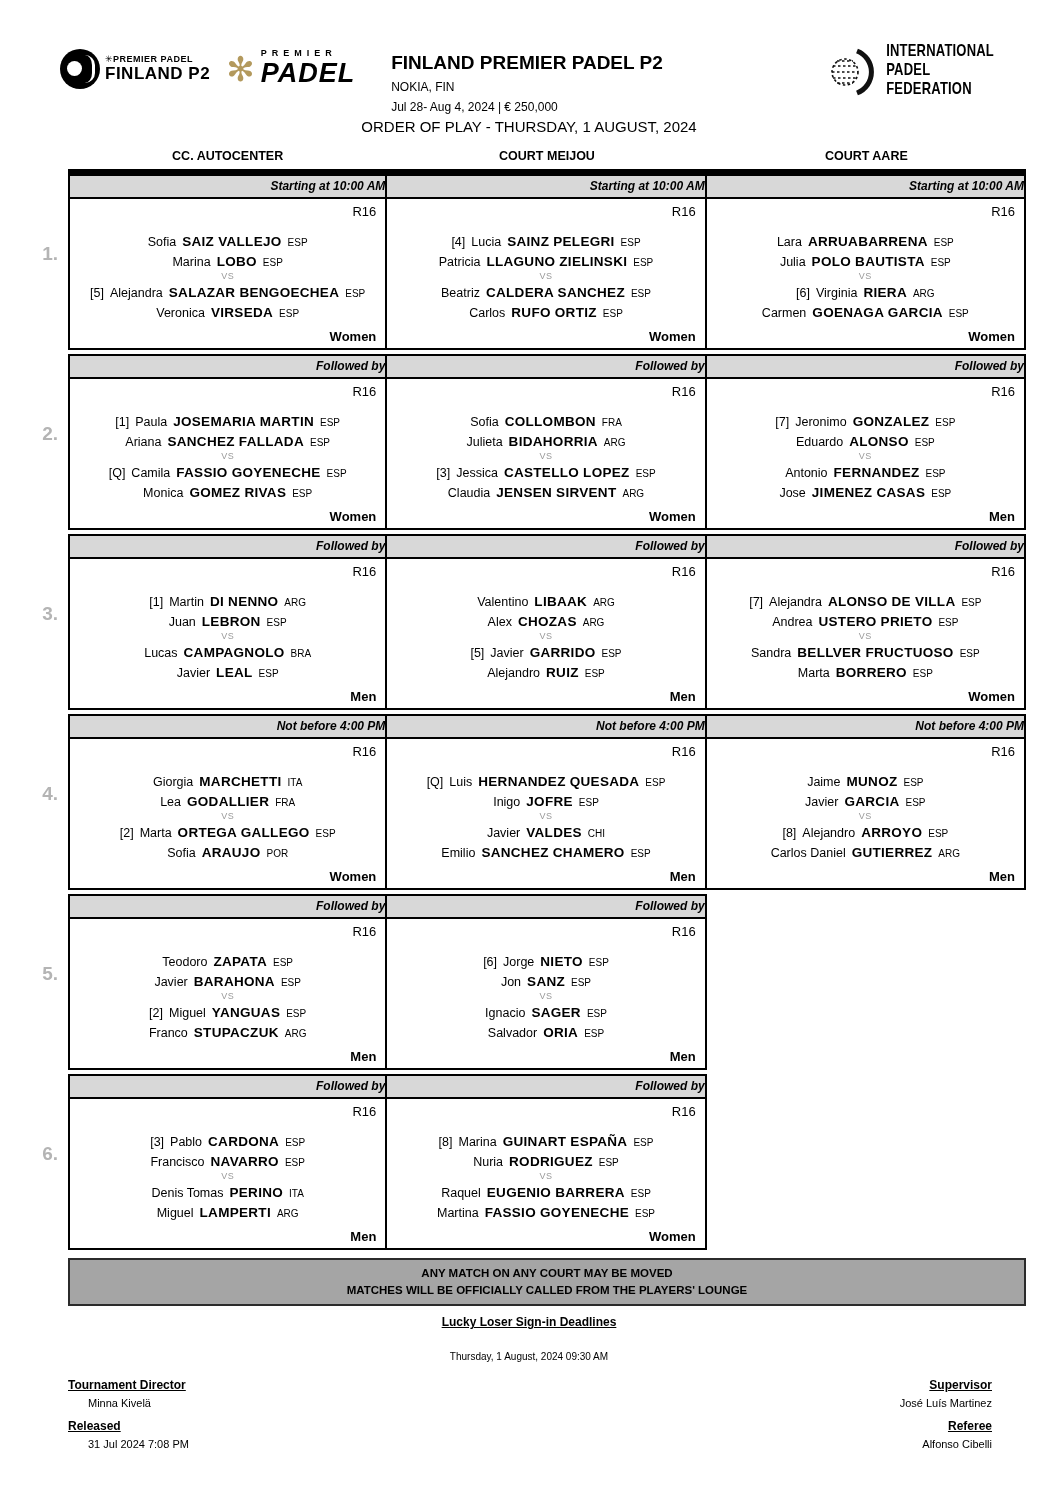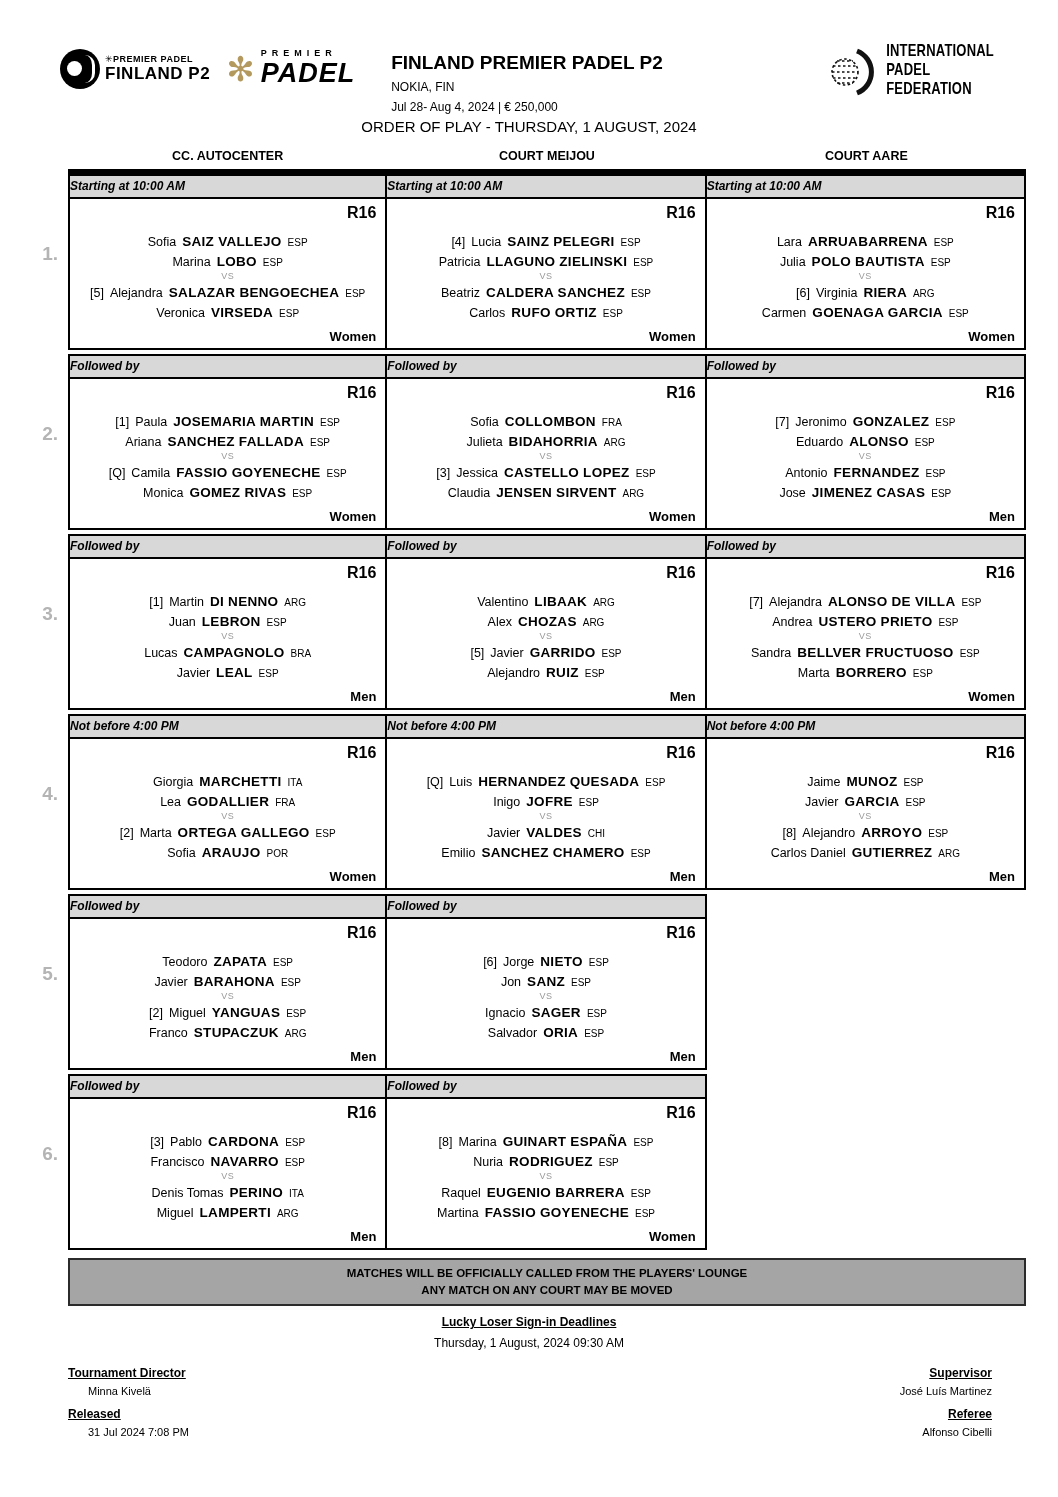--- a/index.html
+++ b/index.html
@@ -38,41 +38,41 @@
   .table-wrap { margin: 6px 32px 0 0; }
   .top-bar { height: 5px; background: #000; margin-left: 68px; }
 
   
   .sched-row { display: grid; grid-template-columns: 68px repeat(3, 1fr); margin-bottom: 4px; }
   .row-num { color: #b4b4b4; font-size: 19px; font-weight: bold; text-align: right;
     padding-right: 10px; align-self: center; transform: translateY(-8px); }
   .cell { border: 2px solid #000; background: #fff; }
   .cell.c1, .cell.c2 { border-left: none; }
   .cell.empty { border: none; background: transparent; }
-  .slot-header { background: #d8d8d8; border-bottom: 2px solid #000; text-align: left;
+  .slot-header { background: #d8d8d8; border-bottom: 2px solid #000; text-align: right;
     font-size: 12px; font-weight: bold; font-style: italic; padding: 3px 0 4px; }
   .match-box { position: relative; height: 149px; }
-  .round { position: absolute; top: 5px; right: 9px; font-size: 16px; font-weight: bold; }
+  .round { position: absolute; top: 5px; right: 9px; font-size: 13px; font-weight: normal; }
   .gender { position: absolute; bottom: 4px; right: 9px; font-size: 13px; font-weight: bold; }
   .teams { height: 100%; display: flex; flex-direction: column; justify-content: center;
     align-items: center; padding-top: 6px; }
   .player-line { display: flex; align-items: baseline; gap: 6px; margin: 2.5px 0; white-space: nowrap; }
   .player-line .seed { font-size: 12.5px; }
   .player-line .fname { font-size: 12.5px; }
   .player-line .lname { font-size: 13.5px; font-weight: bold; letter-spacing: .3px; }
   .player-line .country { font-size: 10px; }
   .vs { font-size: 9px; color: #9a9a9a; margin: 0px 8px 1px; letter-spacing: .5px; }
 
   
   .notice { margin: 8px 32px 0 68px; background: #a5a5a5; border: 2px solid #2b2b2b;
     text-align: center; padding: 5px 0 6px; }
   .notice div { font-size: 11.5px; font-weight: bold; line-height: 1.45; }
   .lucky { text-align: center; margin-top: 9px; }
   .lucky .lk-title { font-size: 12px; font-weight: bold; text-decoration: underline; }
-  .lucky .lk-deadline { font-size: 12px; margin-top: 7px; }
+  .lucky .lk-deadline { font-size: 10px; margin-top: 22px; }
   .officials { display: flex; justify-content: space-between; margin: 16px 66px 0 68px; }
   .off-col.right { text-align: right; }
   .off-label { font-size: 12px; font-weight: bold; text-decoration: underline; }
   .off-value { font-size: 11px; margin: 5px 0 10px; padding-left: 20px; }
 </style>
 </head>
 <body>
 
 <div class="page">
 
@@ -644,22 +644,22 @@
               </div>
               <div class="gender">Women</div>
             </div>
           </div>
           <div class="cell c2 empty"></div>
         </div>
       </div>
   </div>
 
   <div class="notice">
+    <div>ANY MATCH ON ANY COURT MAY BE MOVED</div>
     <div>MATCHES WILL BE OFFICIALLY CALLED FROM THE PLAYERS' LOUNGE</div>
-    <div>ANY MATCH ON ANY COURT MAY BE MOVED</div>
   </div>
 
   <div class="lucky">
     <div class="lk-title">Lucky Loser Sign-in Deadlines</div>
     <div class="lk-deadline">Thursday, 1 August, 2024 09:30 AM</div>
   </div>
 
   <div class="officials">
     <div class="off-col left">
       <div class="off-label">Tournament Director</div>

